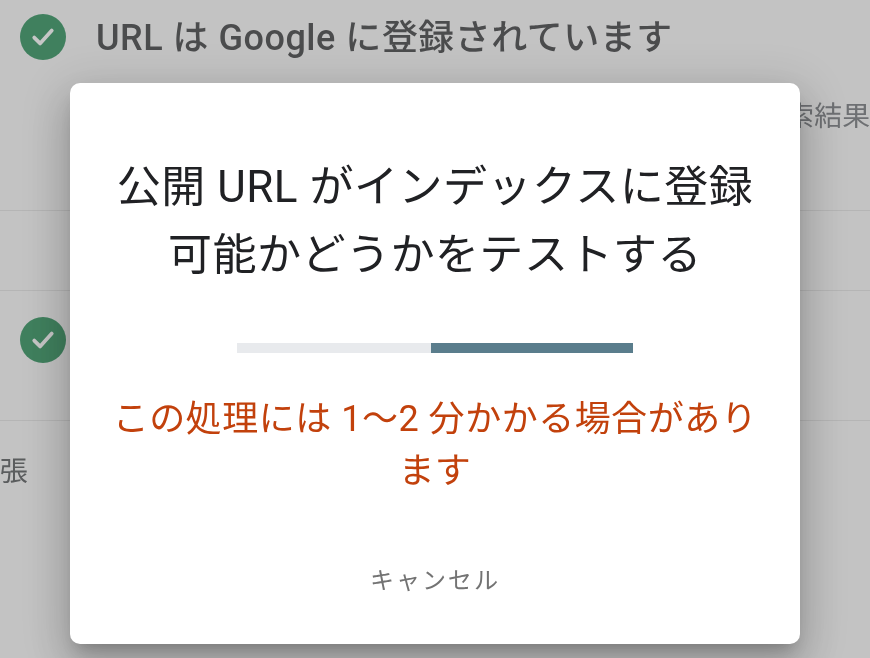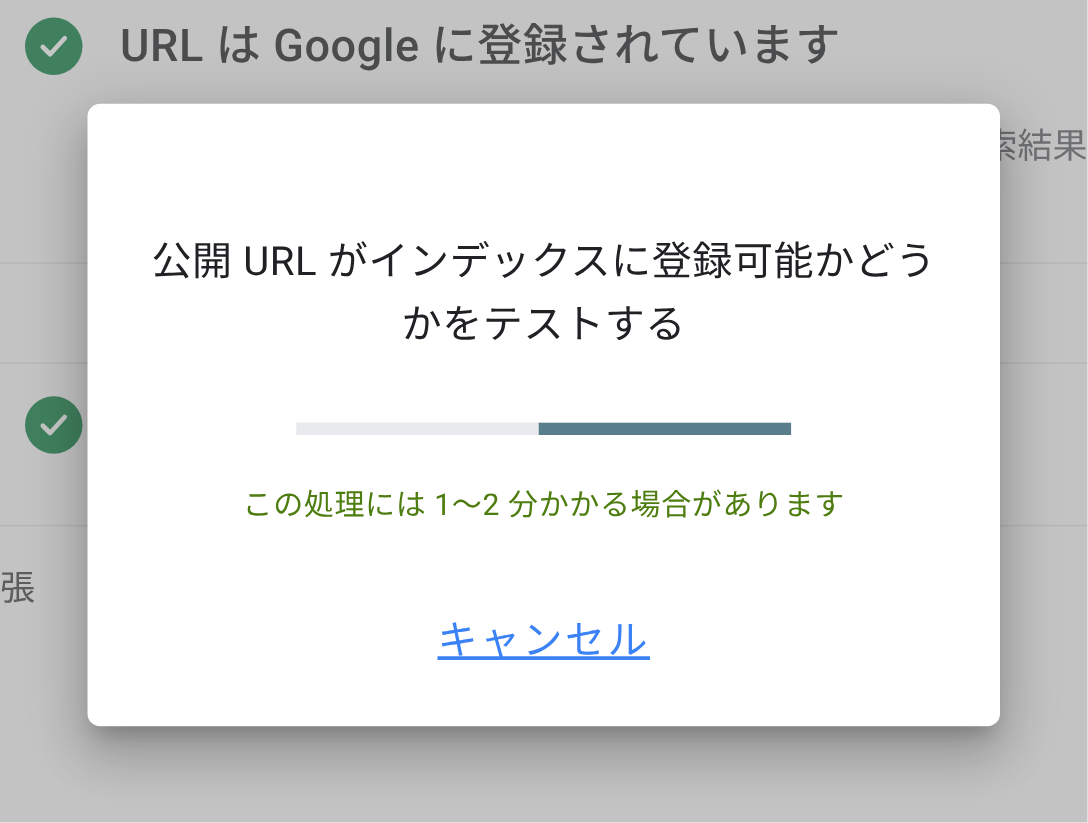--- a/index.html
+++ b/index.html
@@ -100,26 +100,25 @@
       background: #fff;
       border-radius: 10px;
       box-shadow: 0 24px 38px 3px rgba(0,0,0,0.14),
                   0 9px 46px 8px rgba(0,0,0,0.12),
                   0 11px 15px -7px rgba(0,0,0,0.20);
       padding: 70px 40px 40px 40px;
       text-align: center;
     }
 
     .dialog-title {
-      font-size: 32px;
+      font-size: 44px;
       font-weight: 400;
       color: #202124;
       line-height: 1.55;
       letter-spacing: 0.5px;
-      margin-top: 32px;
     }
 
     .progress {
       width: 396px;
       height: 10px;
       margin: 54px auto 0 auto;
       background: #e8eaed;
       position: relative;
       overflow: hidden;
     }
@@ -127,37 +126,36 @@
       position: absolute;
       left: 49%;
       top: 0;
       bottom: 0;
       width: 51%;
       background: #5a7d8c;
     }
 
     .dialog-subtext {
       margin-top: 36px;
-      font-size: 24px;
-      color: #4d7c0f;
+      font-size: 36px;
+      color: #c2410c;
       letter-spacing: 0.5px;
     }
 
     .dialog-cancel {
       display: inline-block;
       margin-top: 60px;
-      font-size: 32px;
-      color: #3b82f6;
+      font-size: 24px;
+      color: #737373;
       letter-spacing: 2px;
       background: none;
       border: none;
       cursor: pointer;
       padding: 8px 16px;
       font-family: inherit;
-      text-decoration: underline;
     }
   </style>
 </head>
 <body>
 
 <div class="bg-page">
 
   <div class="bg-section first">
     <div class="check-badge">
       <svg viewBox="0 0 24 24" fill="none" stroke="#fff" stroke-width="3.2" stroke-linecap="round" stroke-linejoin="round">

